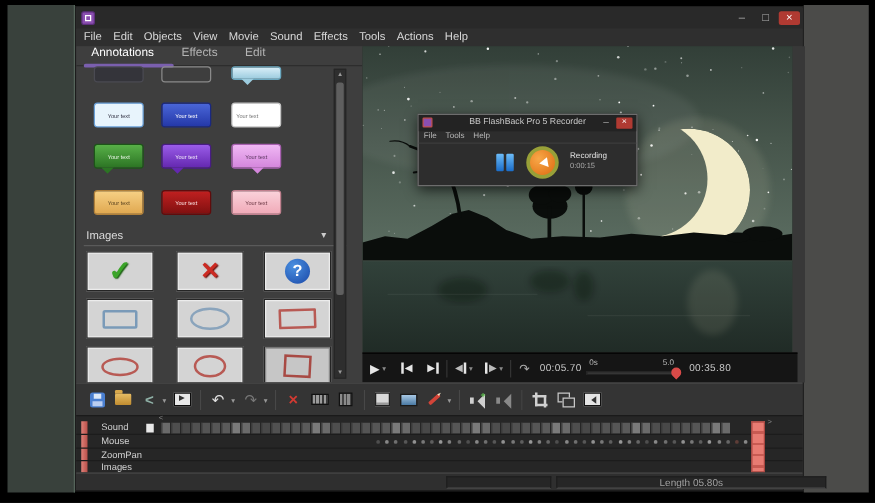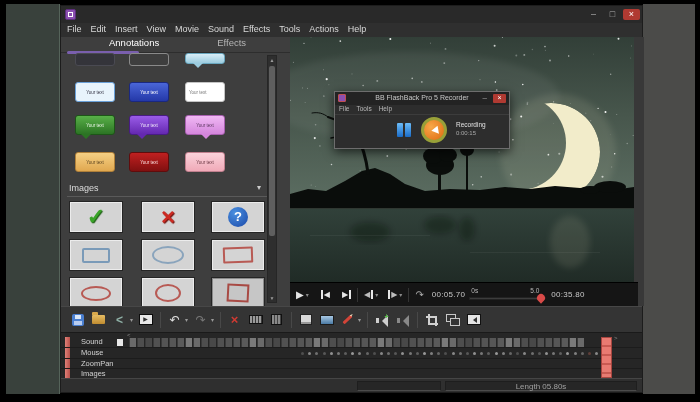--- a/index.html
+++ b/index.html
@@ -24,21 +24,21 @@
   #btn-max { right:21px; }
   #btn-close { right:2px; background:#b03a32; border-radius:2px; color:#fff; }
 
   
   #menubar { left:0; top:17px; width:100%; height:14px; background:#2f2f2f; display:flex; gap:9px; padding:1px 0 0 6px; }
   .menu-item { font-size:9px; color:#d8d8d8; }
 
   
   #panel { left:0; top:31px; width:229px; height:269px; background:#3e3e3e; overflow:hidden; }
   #tabs { left:0; top:0; width:100%; height:16px; display:flex; gap:22px; padding-left:12px; border-bottom:1px solid #2d2d2d; }
-  .tab { font-size:9.5px; color:#b4b4b4; padding-top:0;margin-left:36px; }
+  .tab { font-size:9.5px; color:#b4b4b4; padding-top:0; }
   .tab.active { color:#fff; }
   #tab-underline { left:6px; top:14px; width:72px; height:3px; background:#7a5fae; border-radius:2px; }
 
   .btile { width:40px; height:20px; border-radius:3px; font-size:4.5px; display:flex; align-items:center; justify-content:center; }
   .tail { position:absolute; width:0; height:0; border:5px solid transparent; }
 
   #images-header { left:8px; top:146px; font-size:9px; color:#dcdcdc; }
   #images-caret { left:196px; top:146px; font-size:8px; color:#cccccc; }
   #images-rule { left:6px; top:159px; width:210px; height:1px; background:#5a5a5a; }
   .itile { width:54px; height:32px; background:#d4d4d4; border:1px solid #252525; box-shadow:inset 0 0 0 1px #ececec; display:flex; align-items:center; justify-content:center; }
@@ -129,21 +129,21 @@
   #mouseDots { left:240px; top:19px; width:312px; height:4px; display:flex; justify-content:space-between; }
   .mdot { width:3px; height:3px; border-radius:50%; background:#9a9a9a; }
   #playhead { left:540px; top:4px; width:11px; height:41px; background:#e87b72; background-image:repeating-linear-gradient(#e87b72 0 7px,#c85a52 7px 9px); border:1px solid #a84640; }
   .tl-arrow { font-size:6px; color:#8a8a8a; }
 
   
   #statusbar { left:0; top:372px; width:100%; height:14px; background:#2f2f2f; border-top:1px solid #454545; }
   .seg { position:absolute; top:2px; height:10px; background:#262626; border:1px solid #1e1e1e; border-bottom-color:#4c4c4c; text-align:center; font-size:8px; color:#a0a0a0; line-height:9px; }
   #seg-frame { left:6px; width:286px; }
   #seg-mid { left:296px; width:84px; }
-  #seg-length { left:384px; width:192px; }
+  #seg-length { left:384px; width:216px; }
 </style>
 </head>
 <body>
 
 <div id="stage">
   <div class="abs" id="desk-left"></div>
   <div class="abs" id="desk-right"></div>
 
   <div class="abs" id="win">
 
@@ -152,21 +152,21 @@
           <i></i>
         </div>
       <div class="abs winbtn" id="btn-min">–</div>
       <div class="abs winbtn" id="btn-max">□</div>
       <div class="abs winbtn" id="btn-close">×</div>
     </div>
 
     <div class="abs" id="menubar">
       <span class="menu-item">File</span>
       <span class="menu-item">Edit</span>
-      <span class="menu-item">Insert</span>
+      <span class="menu-item">Objects</span>
       <span class="menu-item">View</span>
       <span class="menu-item">Movie</span>
       <span class="menu-item">Sound</span>
       <span class="menu-item">Effects</span>
       <span class="menu-item">Tools</span>
       <span class="menu-item">Actions</span>
       <span class="menu-item">Help</span>
     </div>
 
     <div class="abs" id="panel">

